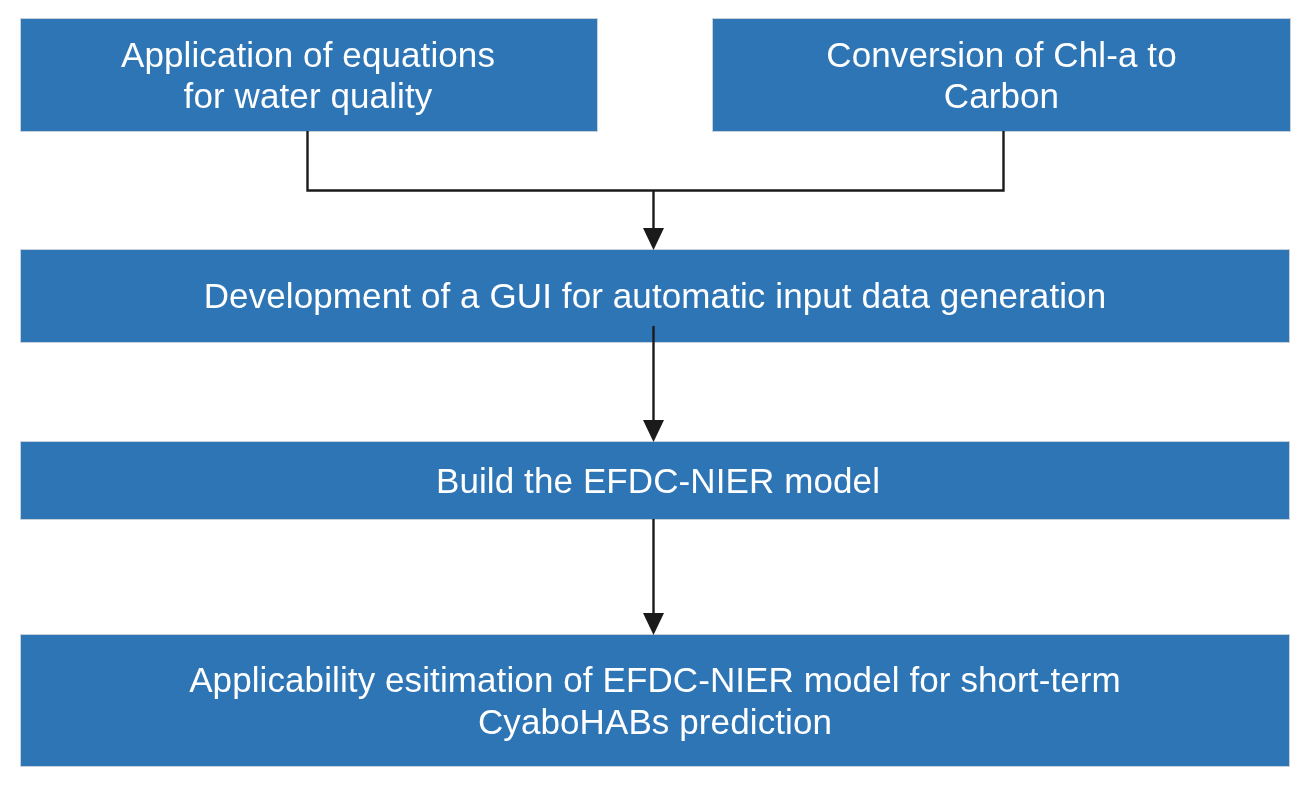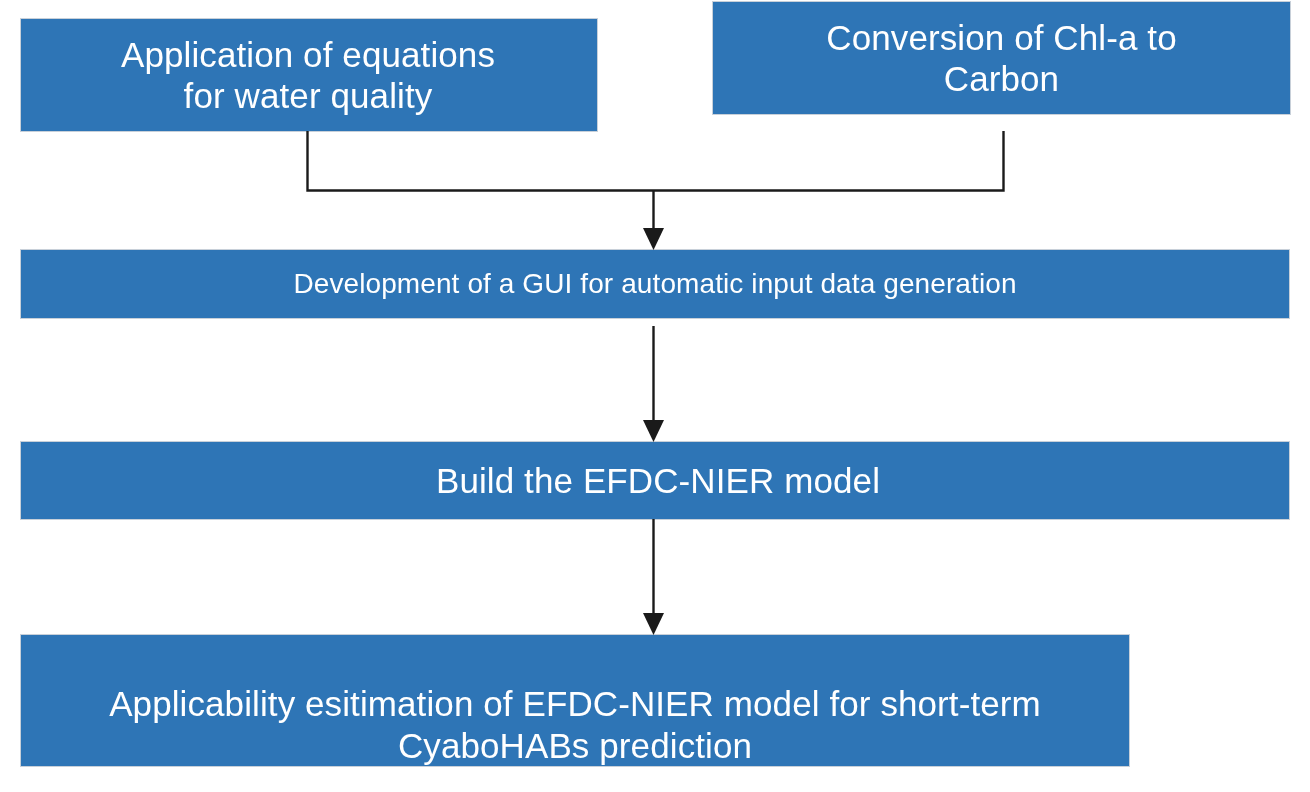--- a/index.html
+++ b/index.html
@@ -39,36 +39,35 @@
     width: 100%;
   }
 
   
   #node-water-quality {
     left: 21px;  top: 19px;  width: 576px;  height: 112px;
     font-size: 35px;
     padding-left: 8px;
   }
   #node-chla-carbon {
-    left: 713px; top: 2px;  width: 577px;  height: 112px;
+    left: 713px; top: 19px;  width: 577px;  height: 112px;
     font-size: 35px;
   }
   #node-gui-development {
-    left: 21px;  top: 250px; width: 1268px; height: 68px;
-    font-size: 28px;
+    left: 21px;  top: 250px; width: 1268px; height: 92px;
+    font-size: 35px;
   }
   #node-build-model {
     left: 21px;  top: 442px; width: 1268px; height: 77px;
     font-size: 35px;
     padding-left: 16px;
   }
   #node-applicability {
-    left: 21px;  top: 635px; width: 1108px; height: 131px;
+    left: 21px;  top: 635px; width: 1268px; height: 131px;
     font-size: 35px;
-    align-items: flex-end;
   }
 
   
   #connector-layer {
     position: absolute;
     left: 0;
     top: 0;
     width: 1310px;
     height: 792px;
     pointer-events: none;

